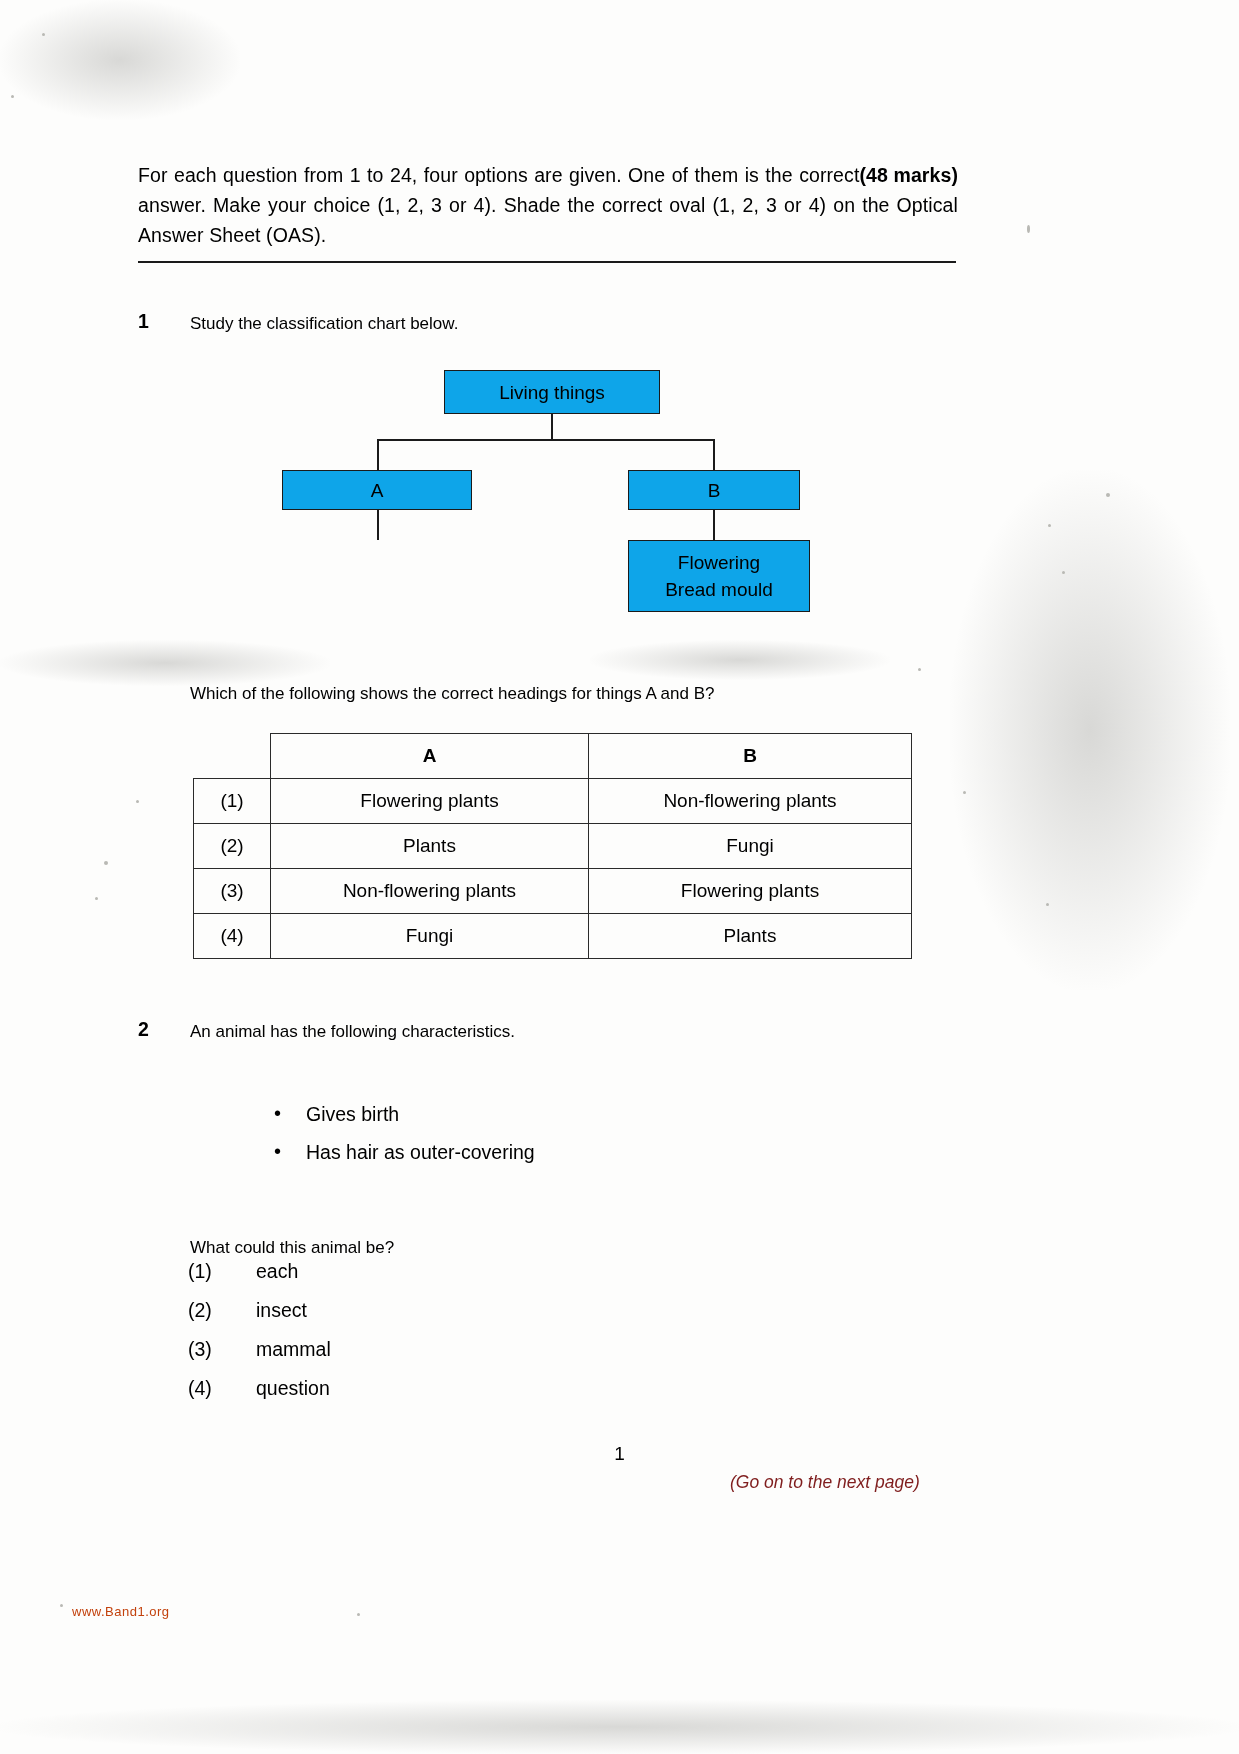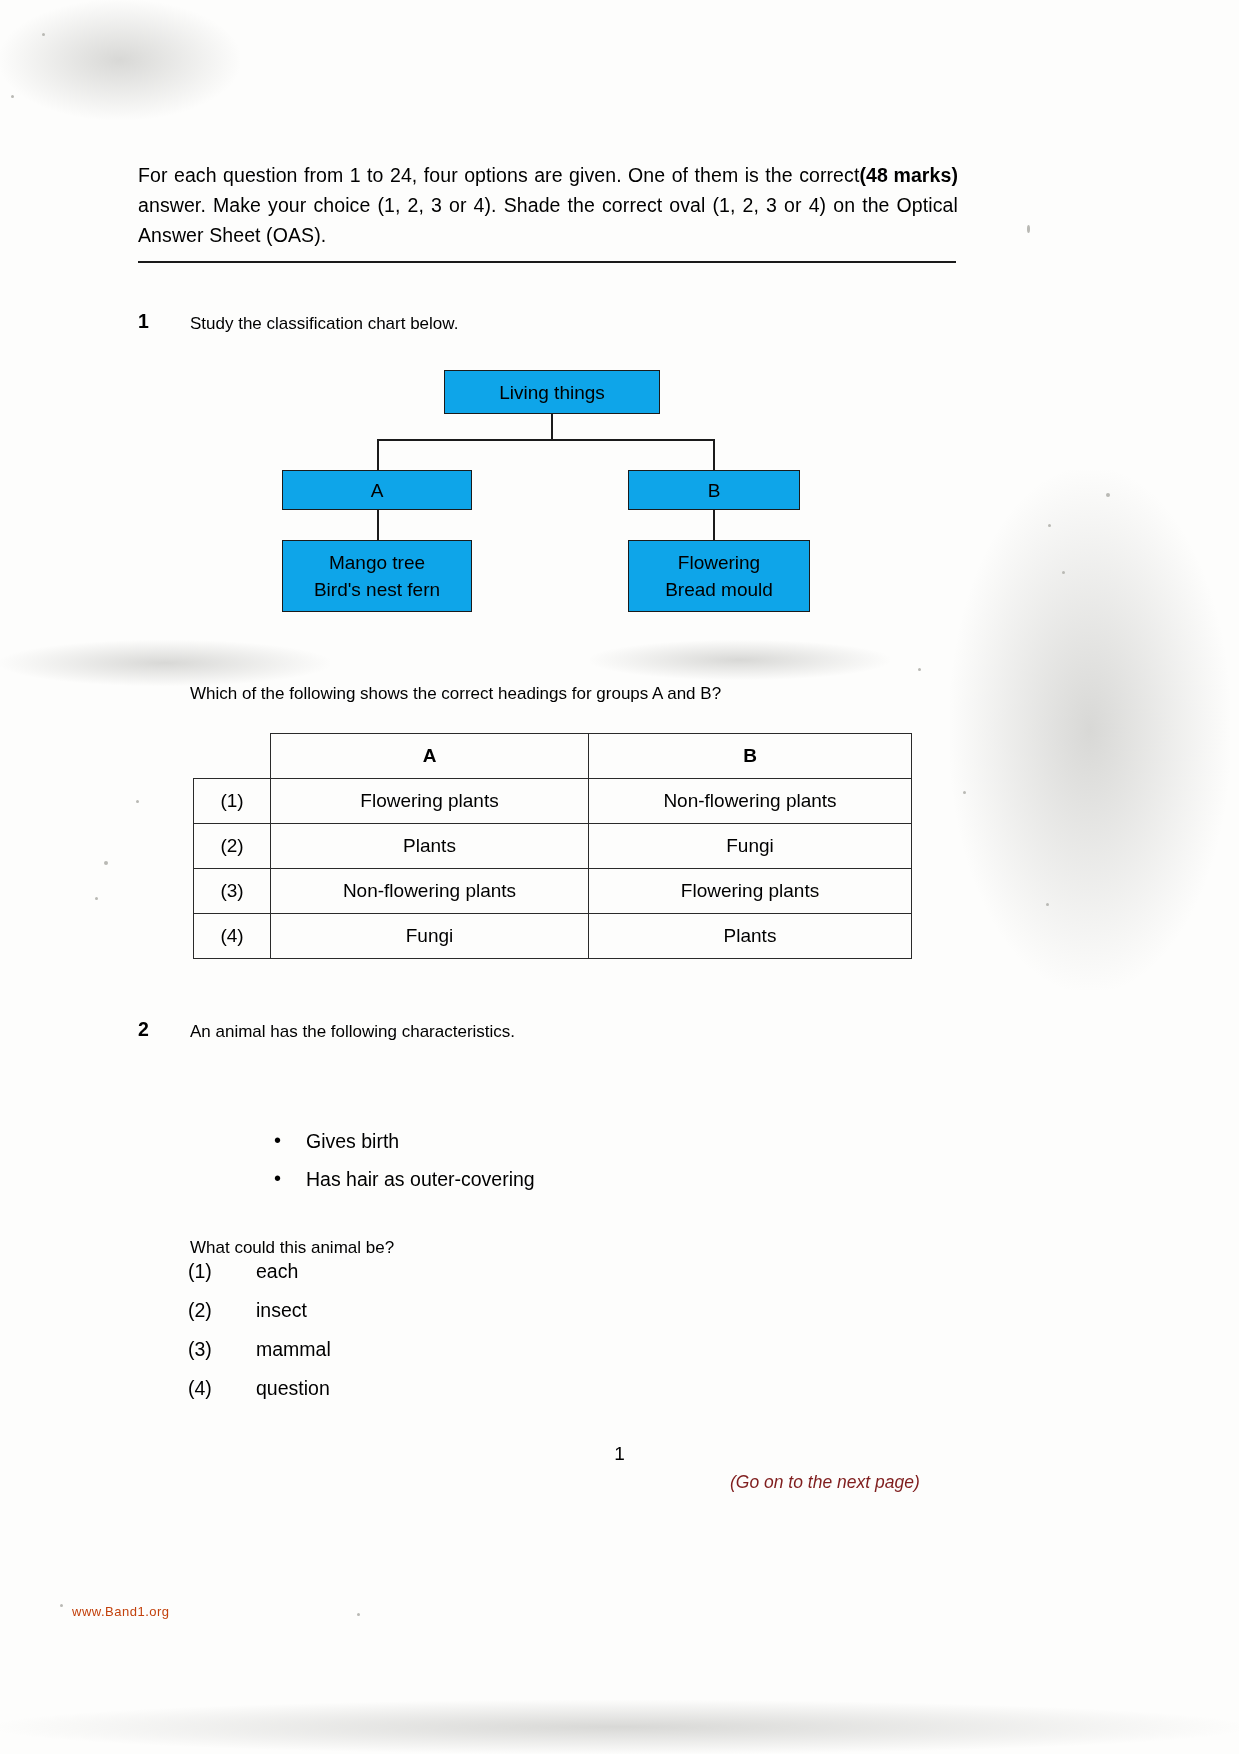--- a/index.html
+++ b/index.html
@@ -126,21 +126,21 @@
   .opt-table .c-num  { width: 64px; border-left: 1.5px solid #2a2a2a; }
   .opt-table .c-a    { width: 305px; }
   .opt-table .c-b    { width: 310px; }
   .opt-table thead th { font-weight: bold; }
   .opt-table thead .blank { border-left: none; border-top: none; border-bottom: none; }
 
   
   .bullets {
     position: absolute;
     left: 130px;
-    top: 1122px;
+    top: 1095px;
     font-size: 19.5px;
     line-height: 38px;
     list-style: none;
     margin: 0;
     padding: 0;
   }
   .bullets li { position: relative; padding-left: 38px; }
   .bullets li::before {
     content: "\2022";
     position: absolute;
@@ -236,31 +236,27 @@
       <div class="ln ln-v4"></div>
       <div class="ln ln-v5"></div>
 
       <div class="node node-a">
         <span>A</span>
       </div>
       <div class="node node-b">
         <span>B</span>
       </div>
 
-      <div class="node node-a2">
-        <span>Mango tree</span>
-        <span>Bird's nest fern</span>
-      </div>
       <div class="node node-b2">
         <span>Flowering</span>
         <span>Bread mould</span>
       </div>
     </div>
 
-    <div class="q-text" style="left:52px; top:680px;">Which of the following shows the correct headings for groups A and B?</div>
+    <div class="q-text" style="left:52px; top:680px;">Which of the following shows the correct headings for things A and B?</div>
 
     <table class="opt-table">
       <thead>
         <tr>
           <th class="c-num blank"></th>
           <th class="c-a">A</th>
           <th class="c-b">B</th>
         </tr>
       </thead>
       <tbody>

